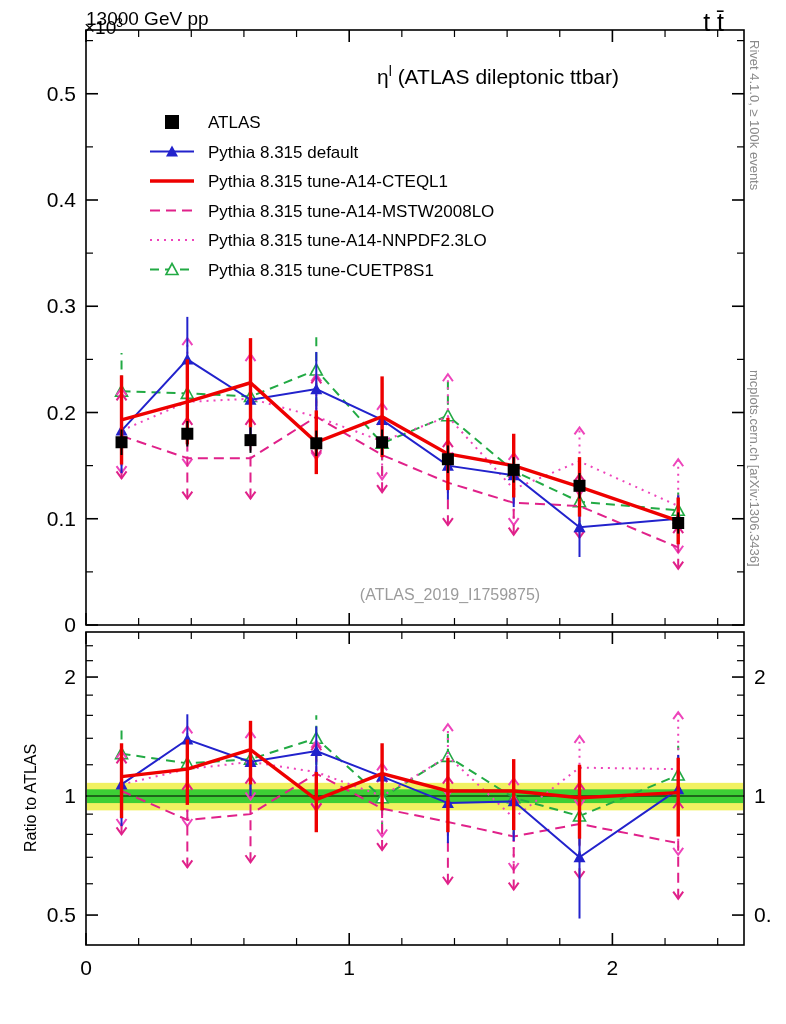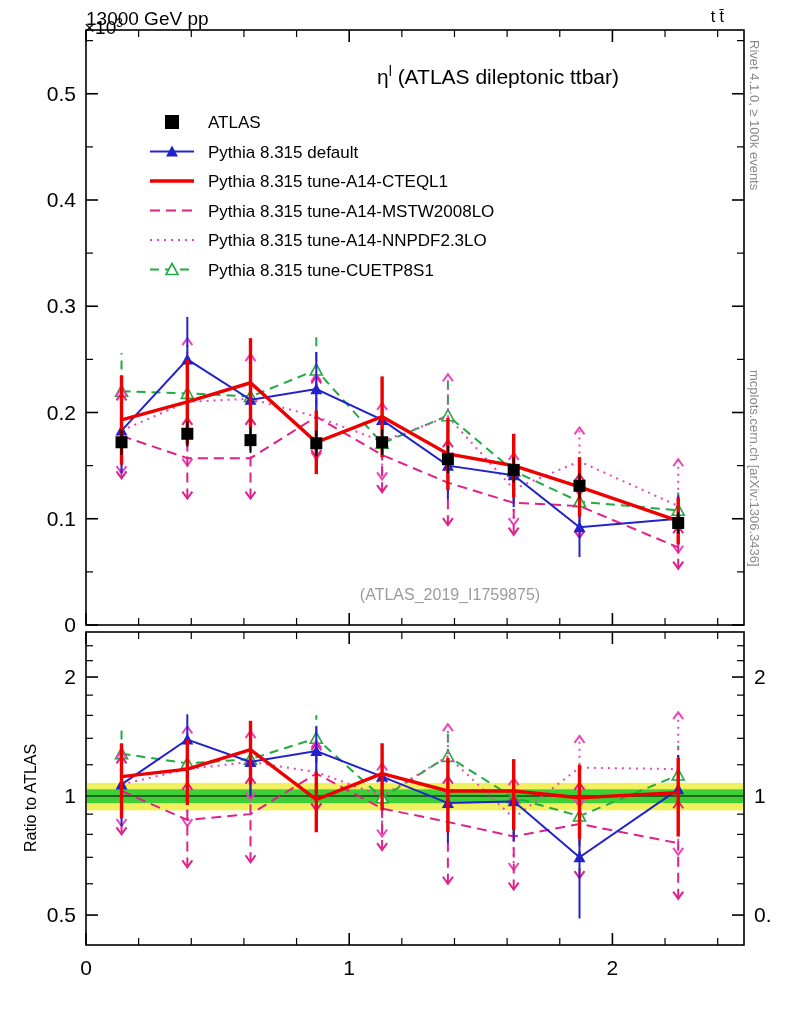--- a/index.html
+++ b/index.html
@@ -16,21 +16,21 @@
 <body>
 
 <div id="root">
 
   <div class="abs txt" style="left:86px;top:8px;font-size:19px;">
     <span>13000 GeV pp</span>
   </div>
   <div class="abs txt" style="left:84px;top:16px;font-size:19px;">
     <span>×10</span><sup style="font-size:12px">3</sup>
   </div>
-  <div class="abs txt" style="right:48px;top:8px;font-size:16px;">
+  <div class="abs txt" style="right:48px;top:8px;font-size:25px;">
     <span>t t̄</span>
   </div>
 
   <div class="abs small gray vert" style="left:762px;top:40px;transform:rotate(90deg);">
     <span>Rivet 4.1.0, ≥ 100k events</span>
   </div>
   <div class="abs small gray vert" style="left:762px;top:370px;transform:rotate(90deg);">
     <span>mcplots.cern.ch [arXiv:1306.3436]</span>
   </div>
 

